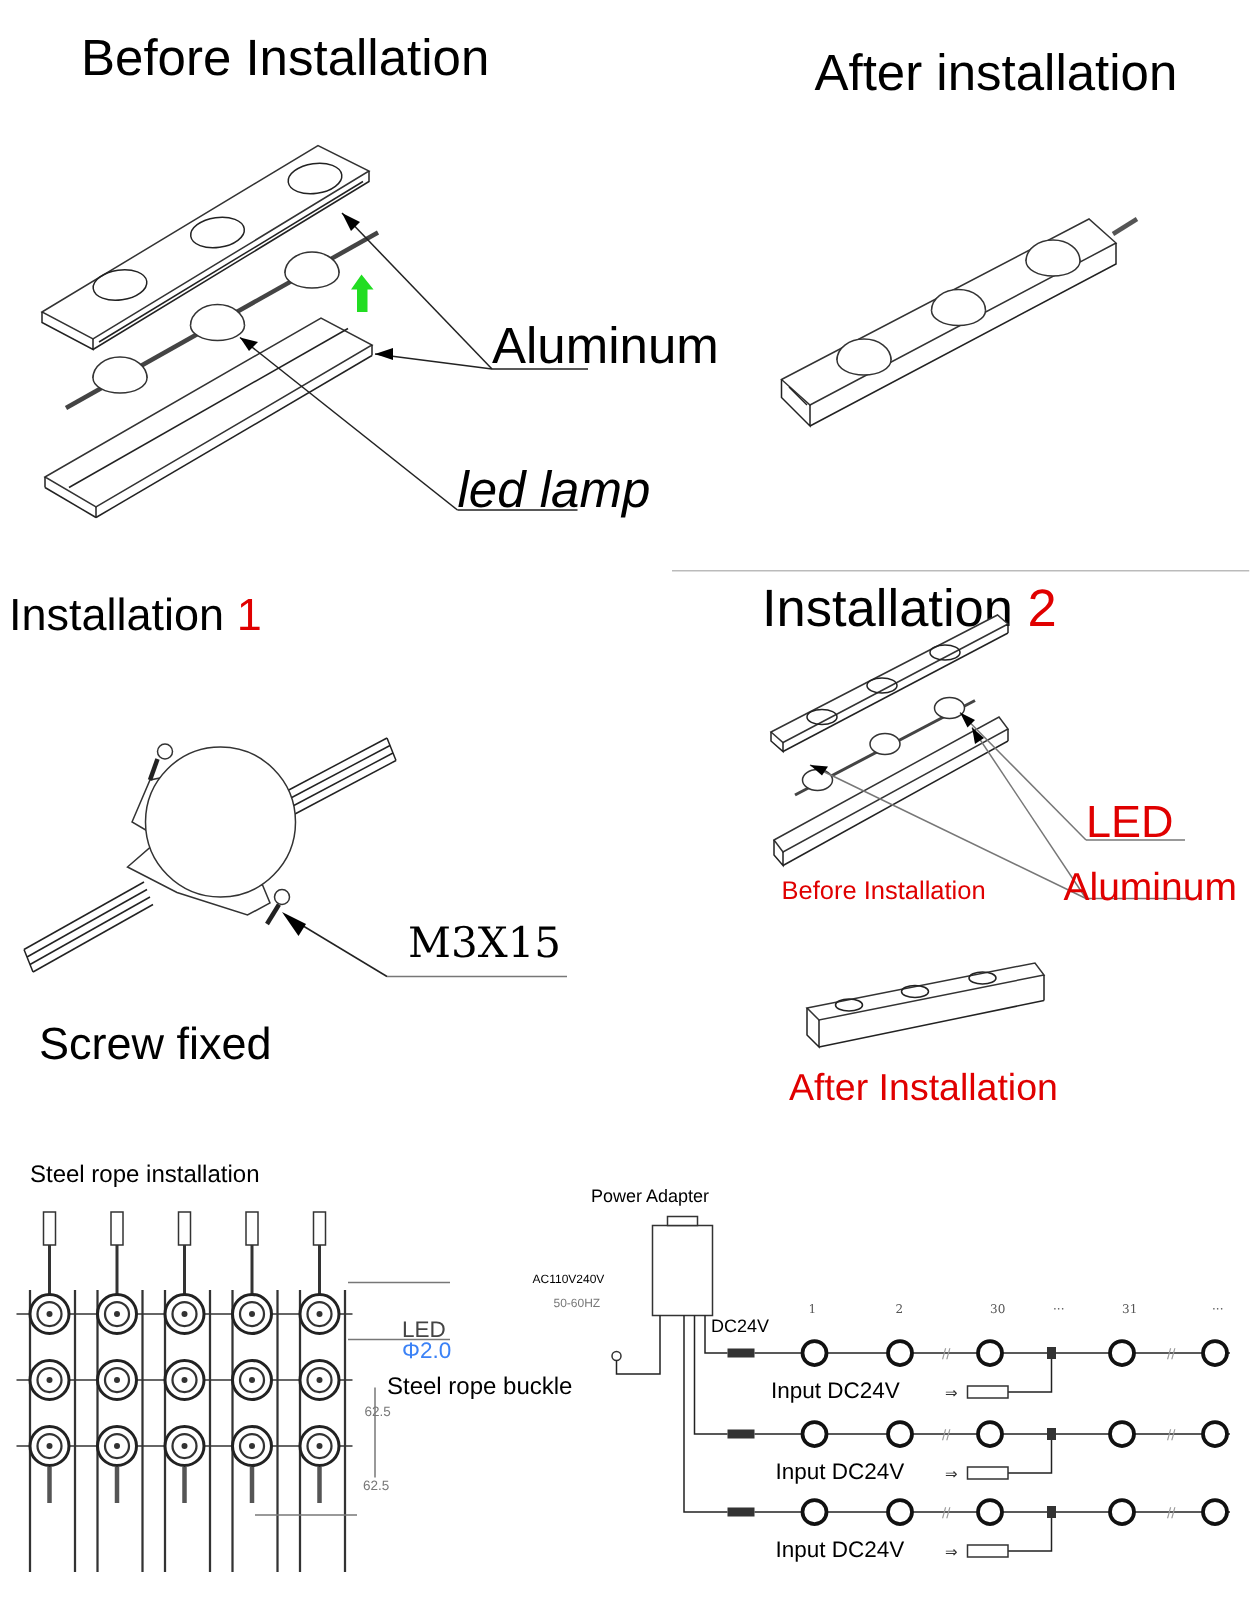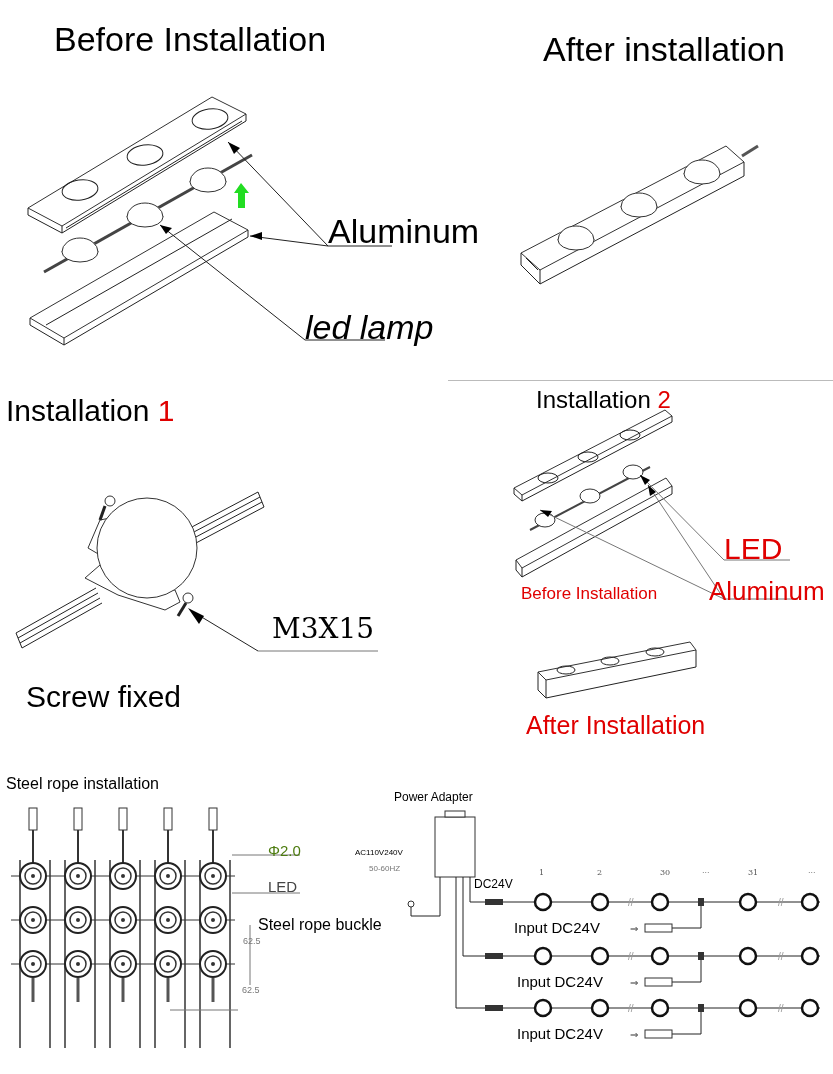--- a/index.html
+++ b/index.html
@@ -138,21 +138,21 @@
     <line class="ln" x1="190" y1="230" x2="258" y2="271"></line>
     <line class="lngrey" x1="258" y1="271" x2="378" y2="271"></line>
     <polygon points="188,228 204,236 199,244" fill="#000"></polygon>
   </svg>
 
   <div class="t mono" style="left:272px; top:615px; font-size:28px;">M3X15</div>
   <div class="t" style="left:6px; top:682px; font-size:30px;margin-left:20px;">Screw fixed</div>
 </div>
 
 <div>
-  <div class="t" style="left:508px; top:388px; font-size:24px;margin-left:28px;">
+  <div class="t" style="left:508px; top:388px; font-size:35px;">
     <span>Installation </span><span class="red">2</span>
   </div>
 
   <svg width="833" height="380" style="left:0;top:380px;">
 
     <polygon class="lnf" points="514,108 665,30 672,36 522,115"></polygon>
     <polyline class="ln" points="514,108 514,114 522,121 522,115"></polyline>
     <line class="ln" x1="522" y1="121" x2="672" y2="42"></line>
     <line class="ln" x1="672" y1="36" x2="672" y2="42"></line>
     <ellipse class="ln" cx="548" cy="98" rx="10" ry="5"></ellipse>
@@ -189,21 +189,21 @@
     </g>
   </svg>
 
   <div class="t red" style="left:724px; top:534px; font-size:30px;">LED</div>
   <div class="t red" style="left:709px; top:578px; font-size:26px;">Aluminum</div>
   <div class="t red" style="left:521px; top:585px; font-size:17px;">Before Installation</div>
   <div class="t red" style="left:526px; top:713px; font-size:25px;">After Installation</div>
 </div>
 
 <div>
-  <div class="t" style="left:6px; top:776px; font-size:16px;">Steel rope installation</div>
+  <div class="t" style="left:20px; top:776px; font-size:16px;">Steel rope installation</div>
 
   <svg id="rope-grid" width="260" height="260" style="left:0;top:800px;">
       <line x1="20" y1="60" x2="20" y2="248" stroke="#333" stroke-width="1.5"></line>
       <line x1="50" y1="60" x2="50" y2="248" stroke="#333" stroke-width="1.5"></line>
       <rect x="29" y="8" width="8" height="22" fill="#fff" stroke="#333"></rect>
       <line x1="33" y1="30" x2="33" y2="66" stroke="#333" stroke-width="2"></line>
       <line x1="33" y1="178" x2="33" y2="202" stroke="#555" stroke-width="3"></line>
       <line x1="65" y1="60" x2="65" y2="248" stroke="#333" stroke-width="1.5"></line>
       <line x1="95" y1="60" x2="95" y2="248" stroke="#333" stroke-width="1.5"></line>
       <rect x="74" y="8" width="8" height="22" fill="#fff" stroke="#333"></rect>
@@ -274,21 +274,21 @@
       <circle cx="213" cy="164" r="2" fill="#333"></circle>
     </svg>
 
   <svg width="320" height="260" style="left:0;top:800px;">
     <line class="lngrey" x1="232" y1="55" x2="300" y2="55"></line>
     <line class="lngrey" x1="232" y1="93" x2="300" y2="93"></line>
     <line class="lngrey" x1="250" y1="125" x2="250" y2="185"></line>
     <line class="lngrey" x1="170" y1="210" x2="238" y2="210"></line>
   </svg>
 
-  <div class="t" style="left:268px; top:843px; font-size:15px; color:#4d7c0f;">Φ2.0</div>
+  <div class="t" style="left:268px; top:893px; font-size:15px; color:#3b82f6;">Φ2.0</div>
   <div class="t" style="left:268px; top:879px; font-size:15px; color:#444;">LED</div>
   <div class="t" style="left:258px; top:917px; font-size:16px;">Steel rope buckle</div>
   <div class="t" style="left:243px; top:937px; font-size:9px; color:#777;">62.5</div>
   <div class="t" style="left:242px; top:986px; font-size:9px; color:#777;">62.5</div>
 </div>
 
 <div>
   <div class="t" style="left:394px; top:791px; font-size:12px;">Power Adapter</div>
   <div class="t" style="left:355px; top:849px; font-size:8px;">AC110V240V</div>
   <div class="t" style="left:369px; top:865px; font-size:8px; color:#777;text-align:right;">50-60HZ</div>

